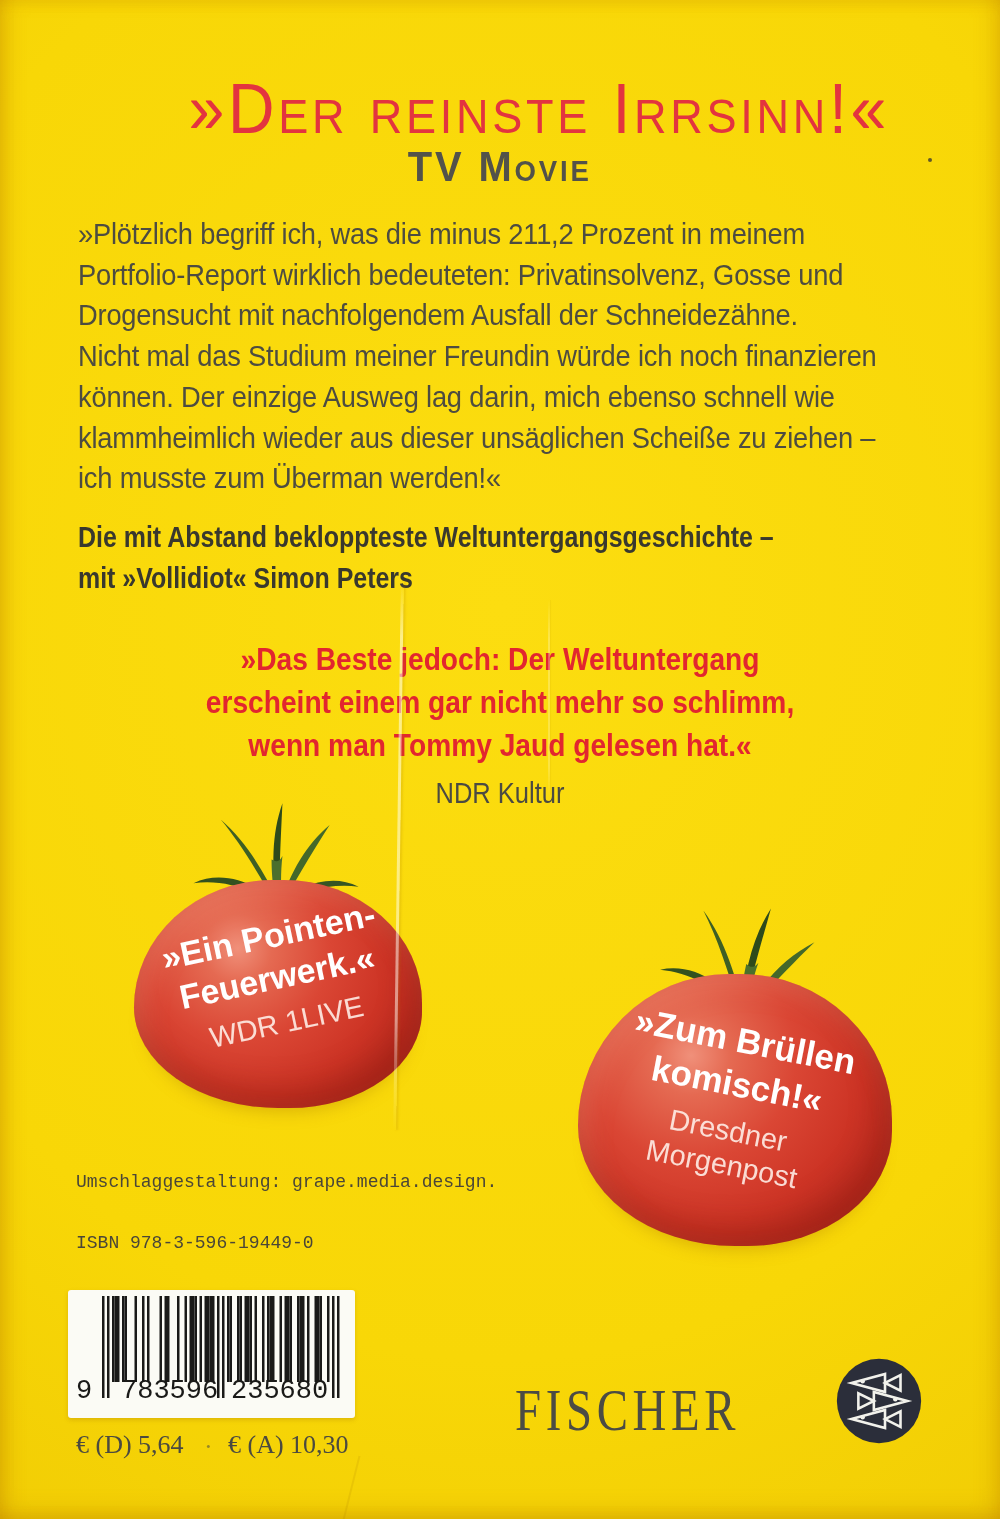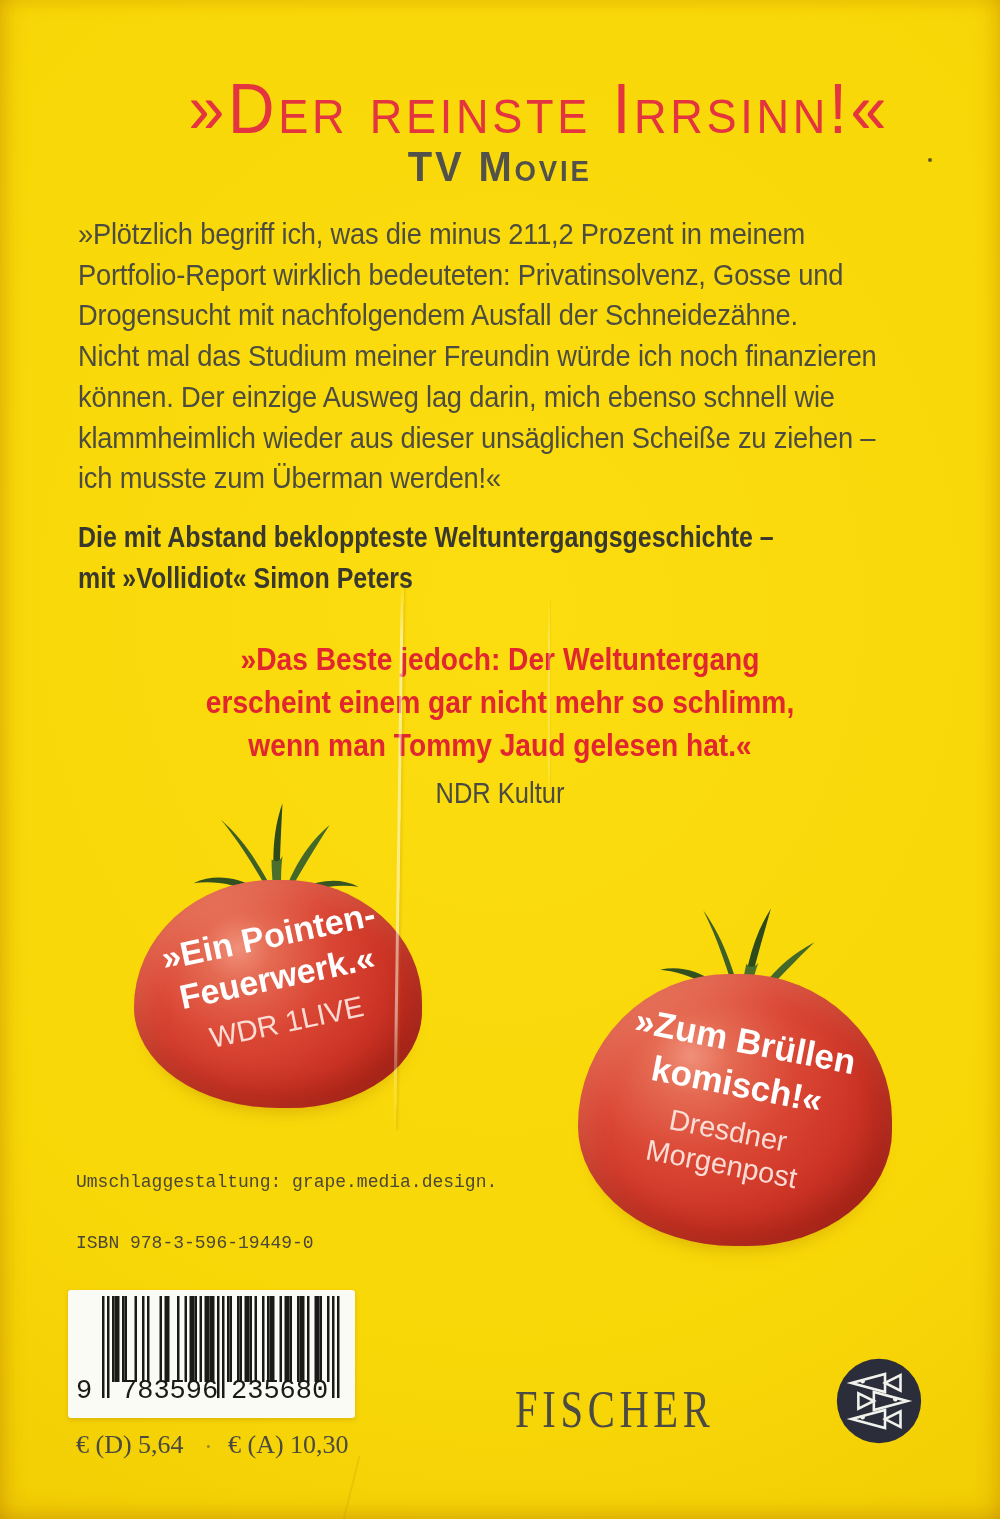--- a/index.html
+++ b/index.html
@@ -52,21 +52,21 @@
   
   .barcode-box{top:1290px;left:68px;width:287px;height:128px;background:#fbfbf5;border-radius:3px;
     box-shadow:0 2px 4px rgba(150,100,0,.25);}
   .barcode-digits{position:absolute;top:87px;font-family:"Liberation Mono",monospace;
     font-size:27px;line-height:29px;color:#1a1a18;letter-spacing:0px;}
   .digit-lead{left:8px;}
   .digit-left{left:45px;margin-left:8px;}
   .digit-right{left:163px;}
   
   .publisher-name{top:1372px;left:515px;font-family:"Liberation Serif",serif;color:#4b4b44;
-    font-size:52px;line-height:76px;letter-spacing:6px;}
+    font-size:60px;line-height:76px;letter-spacing:6px;}
   .publisher-name .squeeze{display:inline-block;transform:scaleX(.78);transform-origin:left center;}
   .publisher-logo{top:1358px;left:836px;width:86px;height:86px;}
   
   .prices{top:1430px;left:76px;width:420px;font-family:"Liberation Serif",serif;
     color:#4b4a40;font-size:26px;line-height:30px;}
   .price-d{position:absolute;left:0;top:0;}
   .price-sep{position:absolute;left:128px;top:2px;opacity:.55;}
   .price-a{position:absolute;left:152px;top:0;text-align:center;}
   
   .crease{position:absolute;pointer-events:none;}

